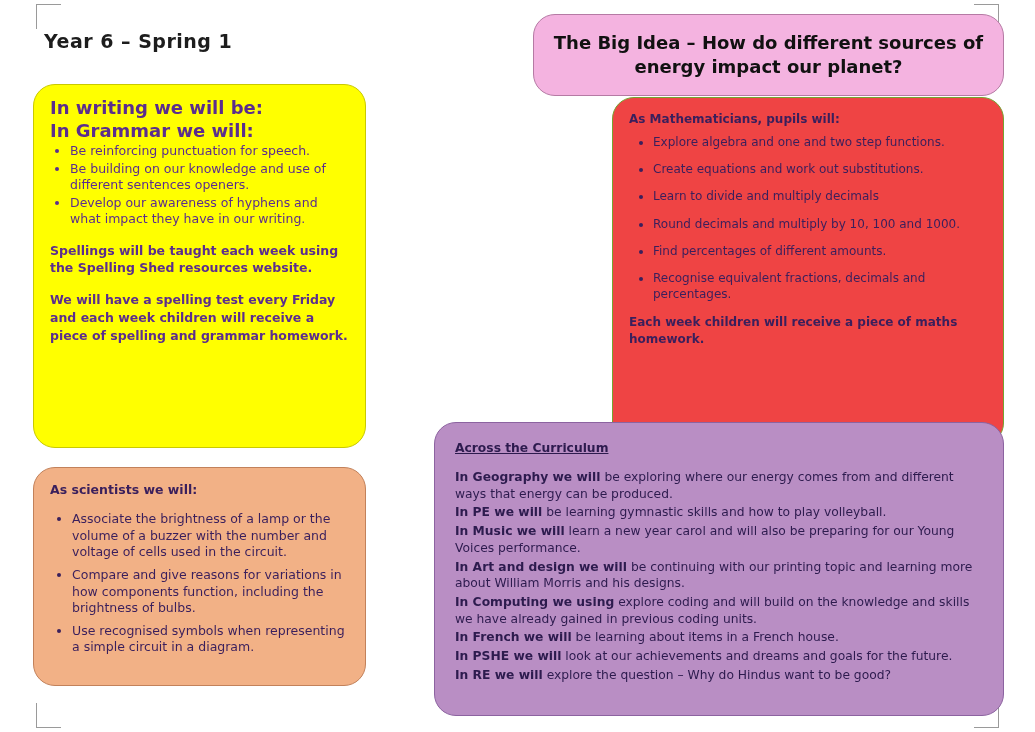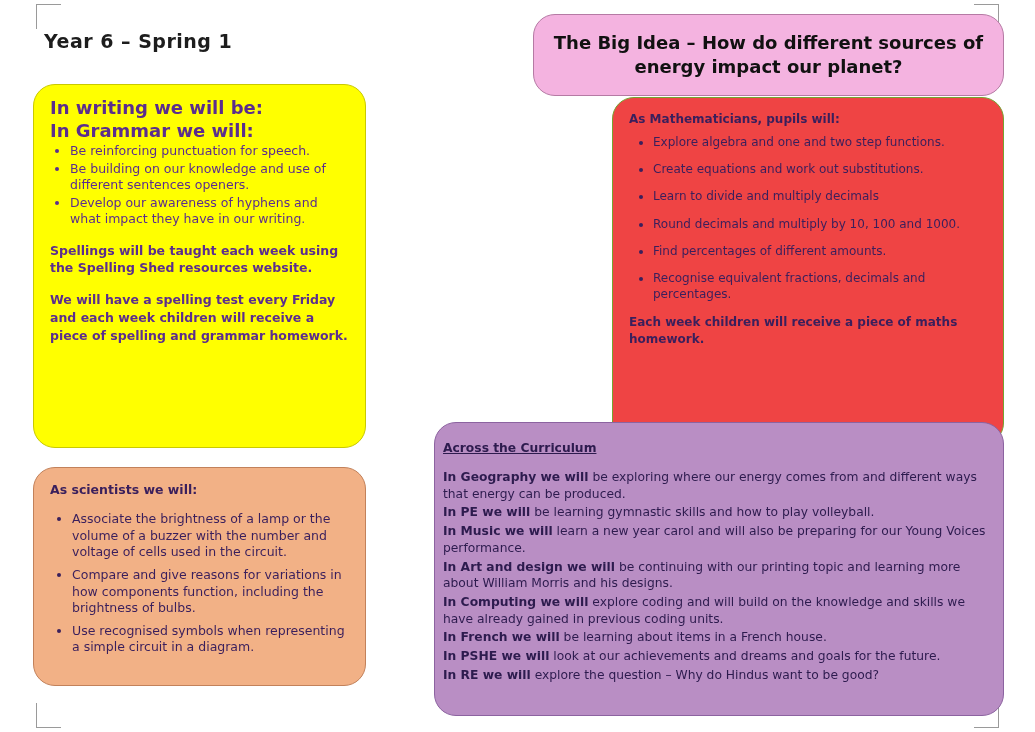--- a/index.html
+++ b/index.html
@@ -234,21 +234,21 @@
   .science li { margin-bottom: 6px; line-height: 1.33; }
 
   
   .curric {
     left: 434px;
     top: 422px;
     width: 570px;
     height: 294px;
     background: #b98ec4;
     border: 1px solid #8c63a0;
-    padding: 18px 16px 10px 8px;
+    padding: 18px 16px 10px 20px;
     color: #2d1b4e;
     font-size: 12.3px;
   }
   .curric .hdr {
     font-weight: bold;
     text-decoration: underline;
     margin-bottom: 14px;
   }
   .curric p {
     margin: 0 0 2px 0;
@@ -306,19 +306,19 @@
       <li>Use recognised symbols when representing a simple circuit in a diagram.</li>
     </ul>
   </div>
 
   <div class="box curric">
     <div class="hdr">Across the Curriculum</div>
     <p><b>In Geography we will</b><span> be exploring where our energy comes from and different ways that energy can be produced.</span></p>
     <p><b>In PE we will</b><span> be learning gymnastic skills and how to play volleyball.</span></p>
     <p><b>In Music we will</b><span> learn a new year carol and will also be preparing for our Young Voices performance.</span></p>
     <p><b>In Art and design we will</b><span> be continuing with our printing topic and learning more about William Morris and his designs.</span></p>
-    <p><b>In Computing we will</b><span> explore coding and will build on the knowledge and skills we have already gained in previous coding units.</span></p>
+    <p><b>In Computing we using</b><span> explore coding and will build on the knowledge and skills we have already gained in previous coding units.</span></p>
     <p><b>In French we will</b><span> be learning about items in a French house.</span></p>
     <p><b>In PSHE we will</b><span> look at our achievements and dreams and goals for the future.</span></p>
     <p><b>In RE we will</b><span> explore the question – Why do Hindus want to be good?</span></p>
   </div>
 
 </div>
 
 </body></html>

